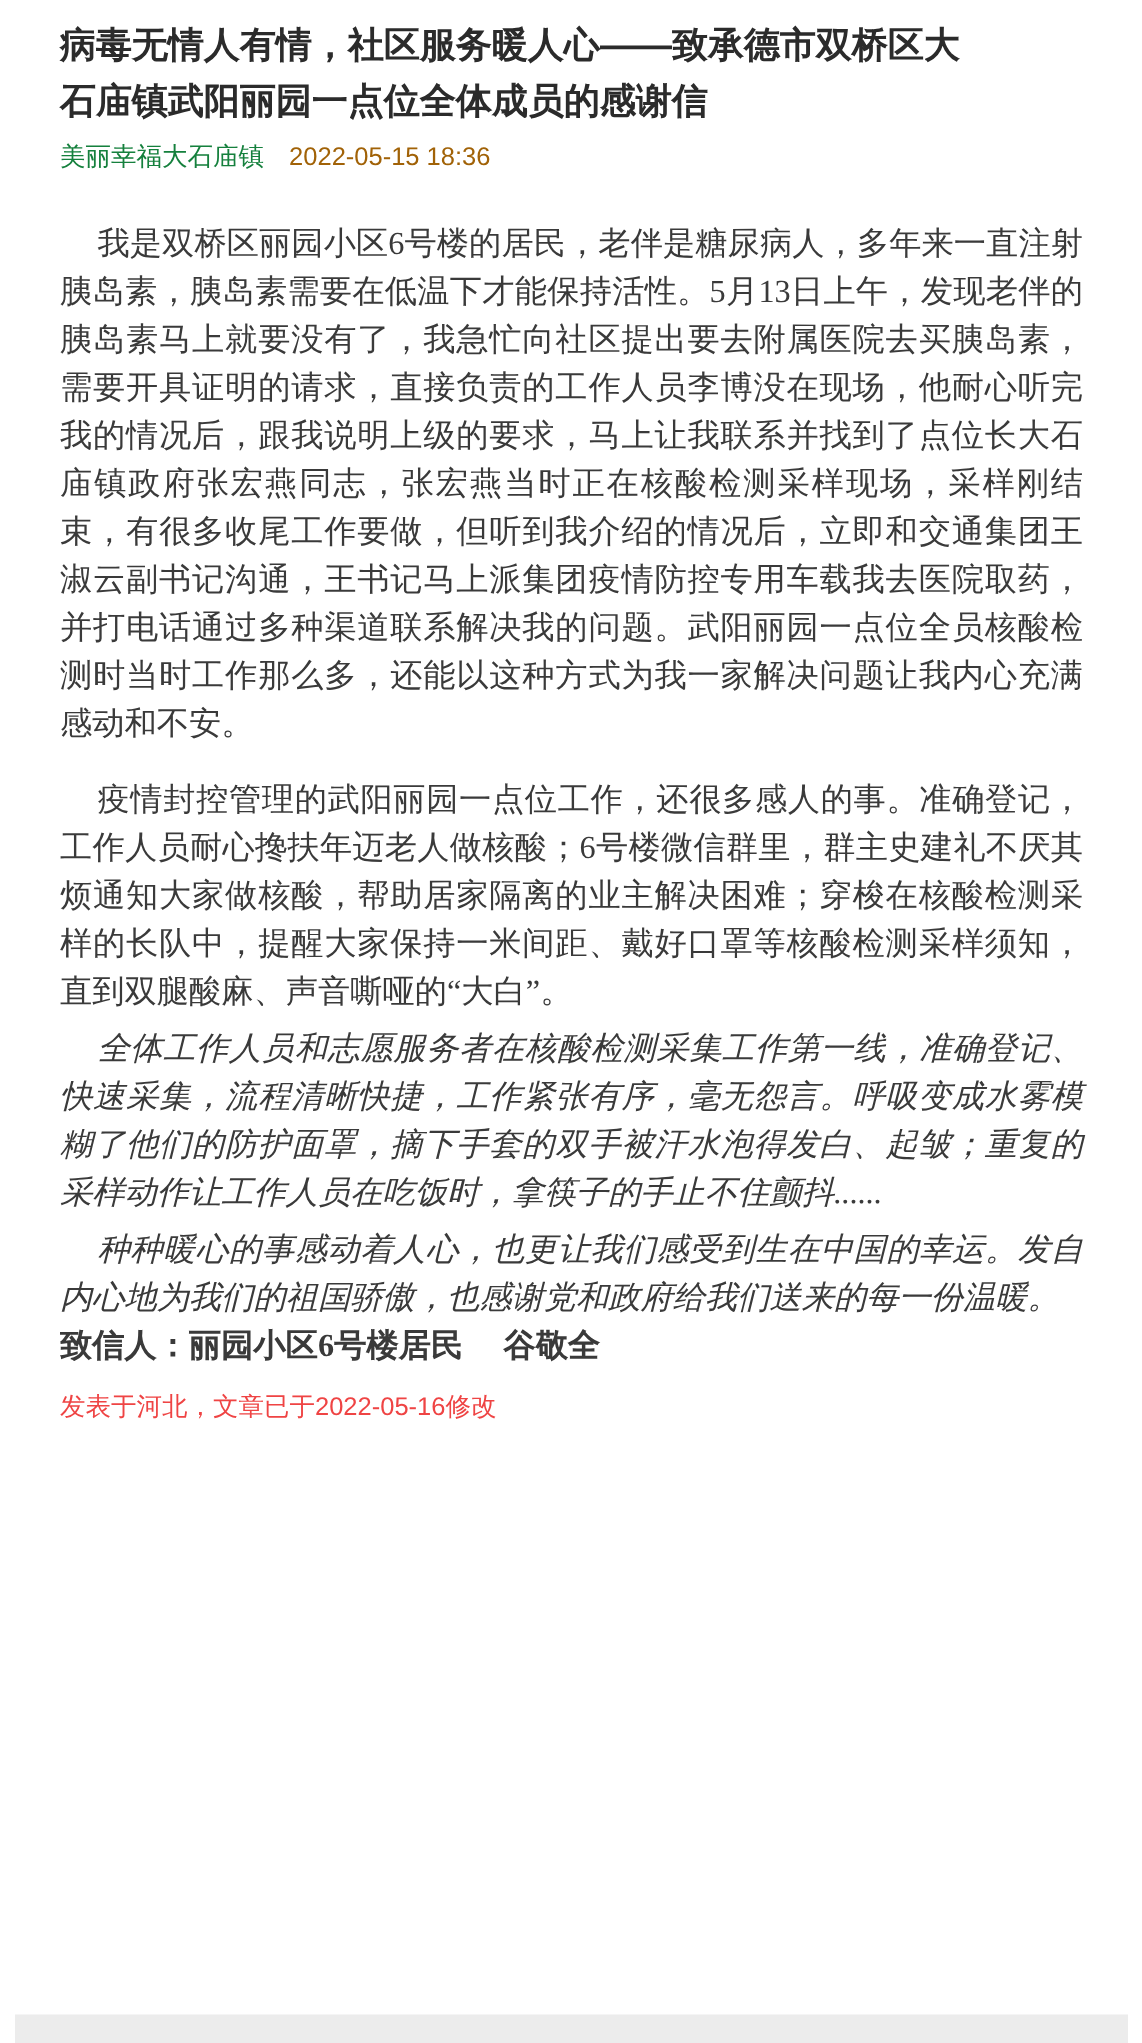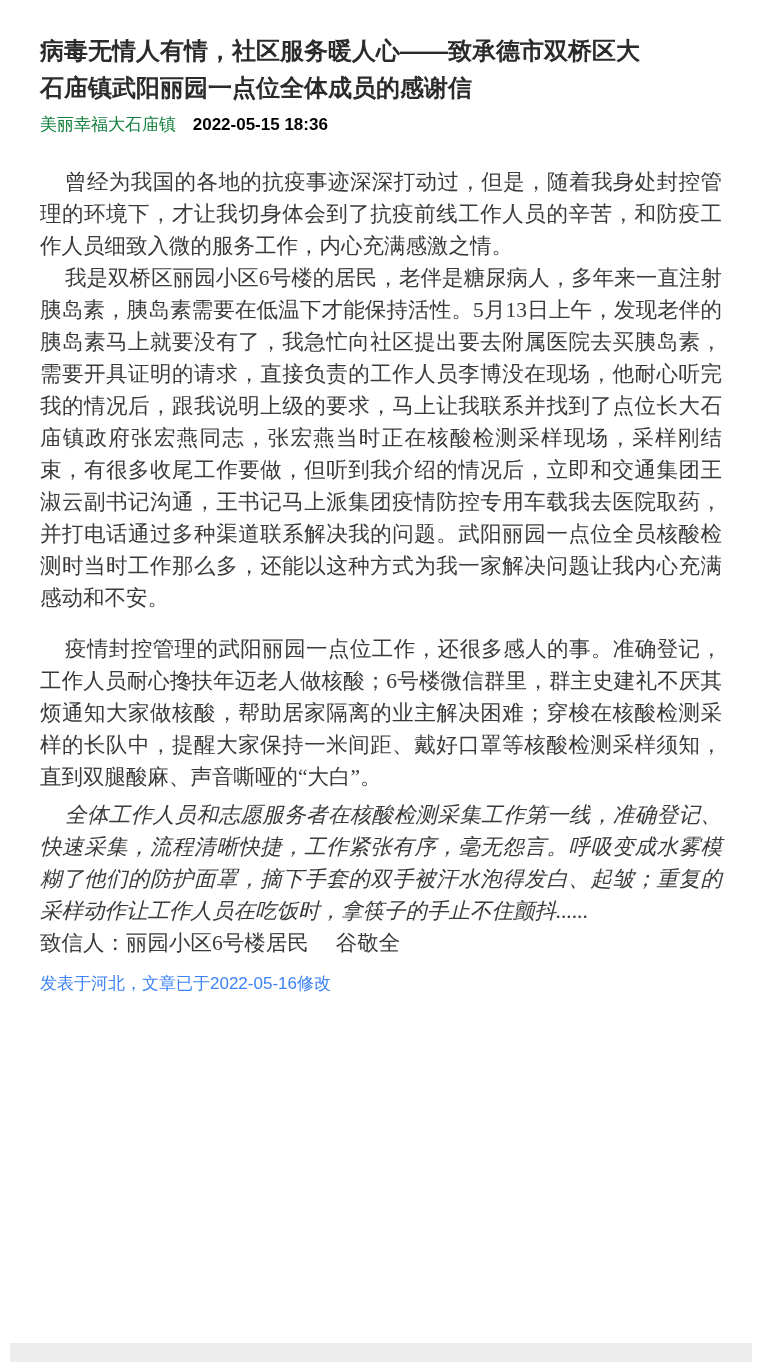--- a/index.html
+++ b/index.html
@@ -5,21 +5,21 @@
   html, body { margin: 0; padding: 0; }
   body {
     width: 761px;
     height: 1362px;
     background: #ffffff;
     overflow: hidden;
     position: relative;
     font-family: "Liberation Sans", "DejaVu Sans", sans-serif;
   }
   .page {
-    padding: 32px 39px 0 40px;
+    padding: 12px 39px 0 40px;
     box-sizing: border-box;
     width: 696px;
   }
   .article-title {
     margin: 0;
     font-size: 24px;
     line-height: 37px;
     font-weight: 700;
     color: #2b2b2b;
     font-family: "Liberation Sans", "DejaVu Sans", sans-serif;
@@ -30,47 +30,47 @@
     line-height: 22px;
     white-space: nowrap;
   }
   .author-link {
     color: #15803d;
     margin-right: 12px;
     cursor: pointer;
     text-decoration: none;
   }
   .publish-date {
-    color: #000000;
-    font-weight: bold;
+    color: #a16207;
   }
   .article-body {
     margin-top: 30px;
     width: 682px;
     font-family: "Liberation Serif", "DejaVu Serif", serif;
     font-size: 21.5px;
     line-height: 32px;
     color: #3a3a3a;
     text-align: justify;
   }
   .article-body p {
     margin: 0;
     text-indent: 25px;
   }
   .article-body p.gap-16 { margin-top: 16px; }
   .article-body p.gap-19 { margin-top: 19px; }
   .article-body p.gap-6  { margin-top: 6px; font-style: italic; }
   .signature-line {
     text-indent: 0 !important;
+    font-weight: bold;
   }
   .footer-meta {
     margin-top: 14px;
     font-size: 17px;
     line-height: 22px;
-    color: #3b82f6;
+    color: #ef4444;
     font-family: "Liberation Sans", "DejaVu Sans", sans-serif;
   }
   .bottom-bar {
     position: absolute;
     left: 10px;
     top: 1343px;
     width: 742px;
     height: 19px;
     background: #ececec;
   }
@@ -81,24 +81,24 @@
 <div class="page">
 
   <h1 class="article-title">病毒无情人有情，社区服务暖人心——致承德市双桥区大石庙镇武阳丽园一点位全体成员的感谢信</h1>
 
   <div class="meta-line">
     <span class="author-link">美丽幸福大石庙镇</span>
     <span class="publish-date">2022-05-15 18:36</span>
   </div>
 
   <div class="article-body">
-    <p>曾经为我国的各地的抗疫事迹深深打动过，但是，随着我身处封控管理的环境下，才让我切身体会到了抗疫前线工作人员的辛苦，和防疫工作人员细致入微的服务工作，内心充满感激之情。</p>
     <p>我是双桥区丽园小区6号楼的居民，老伴是糖尿病人，多年来一直注射胰岛素，胰岛素需要在低温下才能保持活性。5月13日上午，发现老伴的胰岛素马上就要没有了，我急忙向社区提出要去附属医院去买胰岛素，需要开具证明的请求，直接负责的工作人员李博没在现场，他耐心听完我的情况后，跟我说明上级的要求，马上让我联系并找到了点位长大石庙镇政府张宏燕同志，张宏燕当时正在核酸检测采样现场，采样刚结束，有很多收尾工作要做，但听到我介绍的情况后，立即和交通集团王淑云副书记沟通，王书记马上派集团疫情防控专用车载我去医院取药，并打电话通过多种渠道联系解决我的问题。武阳丽园一点位全员核酸检测时当时工作那么多，还能以这种方式为我一家解决问题让我内心充满感动和不安。</p>
     <p class="gap-19">疫情封控管理的武阳丽园一点位工作，还很多感人的事。准确登记，工作人员耐心搀扶年迈老人做核酸；6号楼微信群里，群主史建礼不厌其烦通知大家做核酸，帮助居家隔离的业主解决困难；穿梭在核酸检测采样的长队中，提醒大家保持一米间距、戴好口罩等核酸检测采样须知，直到双腿酸麻、声音嘶哑的“大白”。</p>
     <p class="gap-6">全体工作人员和志愿服务者在核酸检测采集工作第一线，准确登记、快速采集，流程清晰快捷，工作紧张有序，毫无怨言。呼吸变成水雾模糊了他们的防护面罩，摘下手套的双手被汗水泡得发白、起皱；重复的采样动作让工作人员在吃饭时，拿筷子的手止不住颤抖......</p>
+    <p class="gap-6">种种暖心的事感动着人心，也更让我们感受到生在中国的幸运。发自内心地为我们的祖国骄傲，也感谢党和政府给我们送来的每一份温暖。</p>
     <p class="signature-line">致信人：丽园小区6号楼居民　 谷敬全</p>
   </div>
 
   <div class="footer-meta">发表于河北，文章已于2022-05-16修改</div>
 
 </div>
 
 <div class="bottom-bar"></div>
 
 </body></html>

